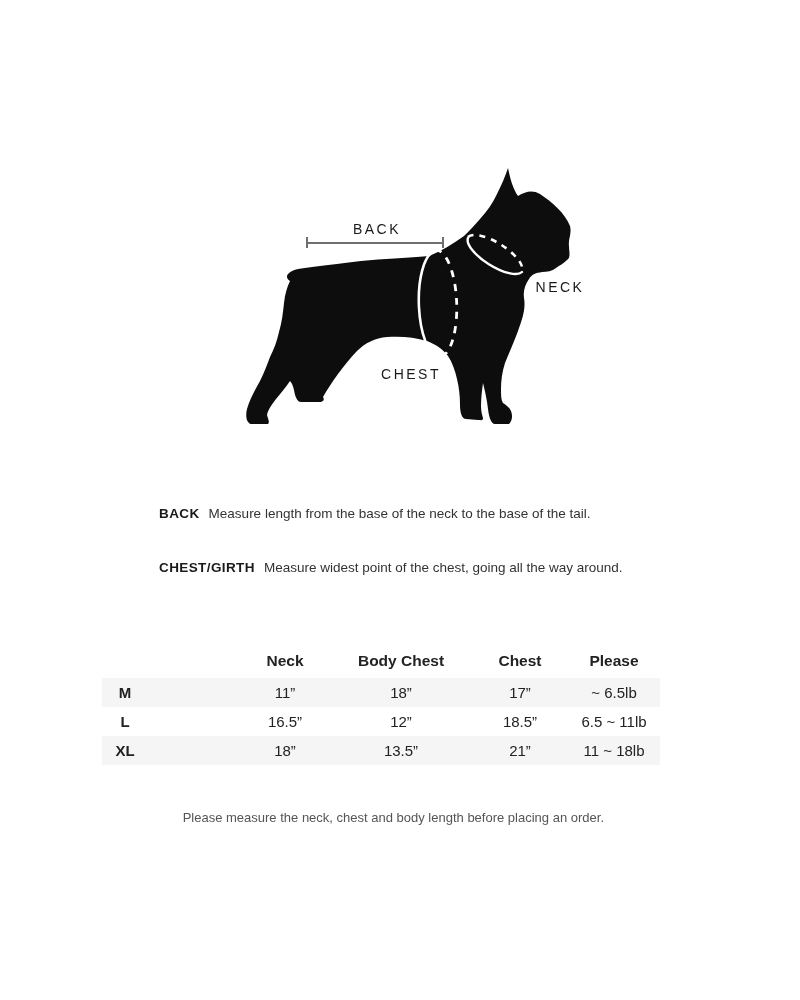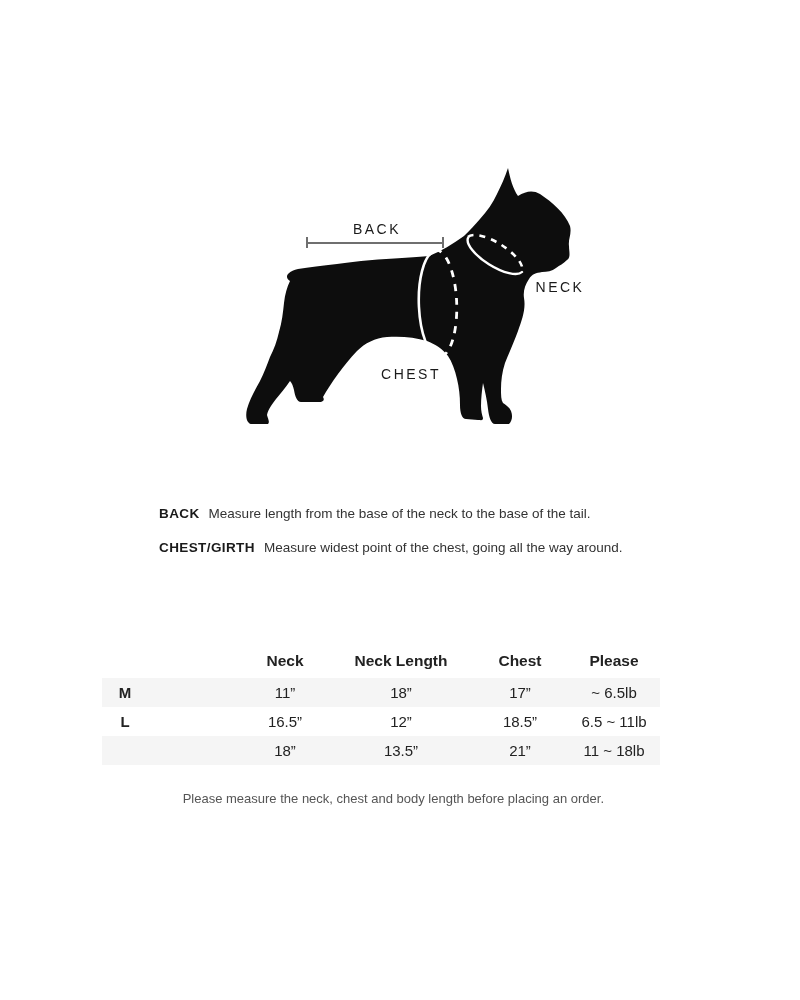--- a/index.html
+++ b/index.html
@@ -18,39 +18,39 @@
   .label-chest { left:325px; top:366px; }
   .measure-line { position:absolute; left:290px; top:237px; width:138px; height:11px; }
   .measure-line .hline { position:absolute; left:0; right:0; top:5px; height:2px; background:#6f6f6f; }
   .measure-line .tick  { position:absolute; top:0; width:2px; height:11px; background:#6f6f6f; }
   .measure-line .tick.left  { left:0; }
   .measure-line .tick.right { right:0; }
   
   .instr-row { position:absolute; left:143px; font-size:13.5px; color:#333333; white-space:nowrap; }
   .instr-row.r1 { top:506px; }
   .instr-row.r2 { top:535px; }
-  .instr-row.r3 { top:540px; }
+  .instr-row.r3 { top:560px; }
   .instr-term { font-weight:bold; color:#1a1a1a; margin-right:9px; letter-spacing:0.4px; }
   
   .size-table { position:absolute; left:86px; top:646px; width:654px; height:120px; }
   .row-bg { position:absolute; left:0; right:0; height:29px; }
   .row-bg.m  { top:32px; background:#f5f5f5; }
   .row-bg.xl { top:90px; background:#f5f5f5; }
   .tcol { position:absolute; top:0; width:160px; transform:translateX(-50%); text-align:center; }
   .tcol .cell { height:29px; line-height:29px; font-size:15px; color:#222222; white-space:nowrap; }
   .tcol .cell.head { height:32px; line-height:30px; font-size:15.5px; font-weight:bold; color:#222222; }
   .tcol .cell.size { font-weight:bold; }
   .col-size   { left:23px; }
   .col-neck   { left:183px; }
   .col-body   { left:299px; }
   .col-chest  { left:418px; }
   .col-weight { left:512px; }
   
   .note {
-    position:absolute; left:0; right:56px; top:791px; text-align:right;
+    position:absolute; left:0; right:56px; top:810px; text-align:right;
     font-size:13px; color:#555555; white-space:nowrap;
   }
 </style>
 </head>
 <body>
 
 <div class="page">
 
   <svg class="dog-svg" viewBox="220 150 360 290" aria-hidden="true">
     <path fill="#0d0d0d" d="
@@ -134,31 +134,32 @@
   </div>
 
   <div class="size-table">
     <div class="row-bg m"></div>
     <div class="row-bg xl"></div>
 
     <div class="tcol col-size">
       <div class="cell head"></div>
       <div class="cell size">M</div>
       <div class="cell size">L</div>
+      <div class="cell size">XL</div>
     </div>
 
     <div class="tcol col-neck">
       <div class="cell head">Neck</div>
       <div class="cell">11”</div>
       <div class="cell">16.5”</div>
       <div class="cell">18”</div>
     </div>
 
     <div class="tcol col-body">
-      <div class="cell head">Neck Length</div>
+      <div class="cell head">Body Chest</div>
       <div class="cell">18”</div>
       <div class="cell">12”</div>
       <div class="cell">13.5”</div>
     </div>
 
     <div class="tcol col-chest">
       <div class="cell head">Chest</div>
       <div class="cell">17”</div>
       <div class="cell">18.5”</div>
       <div class="cell">21”</div>

